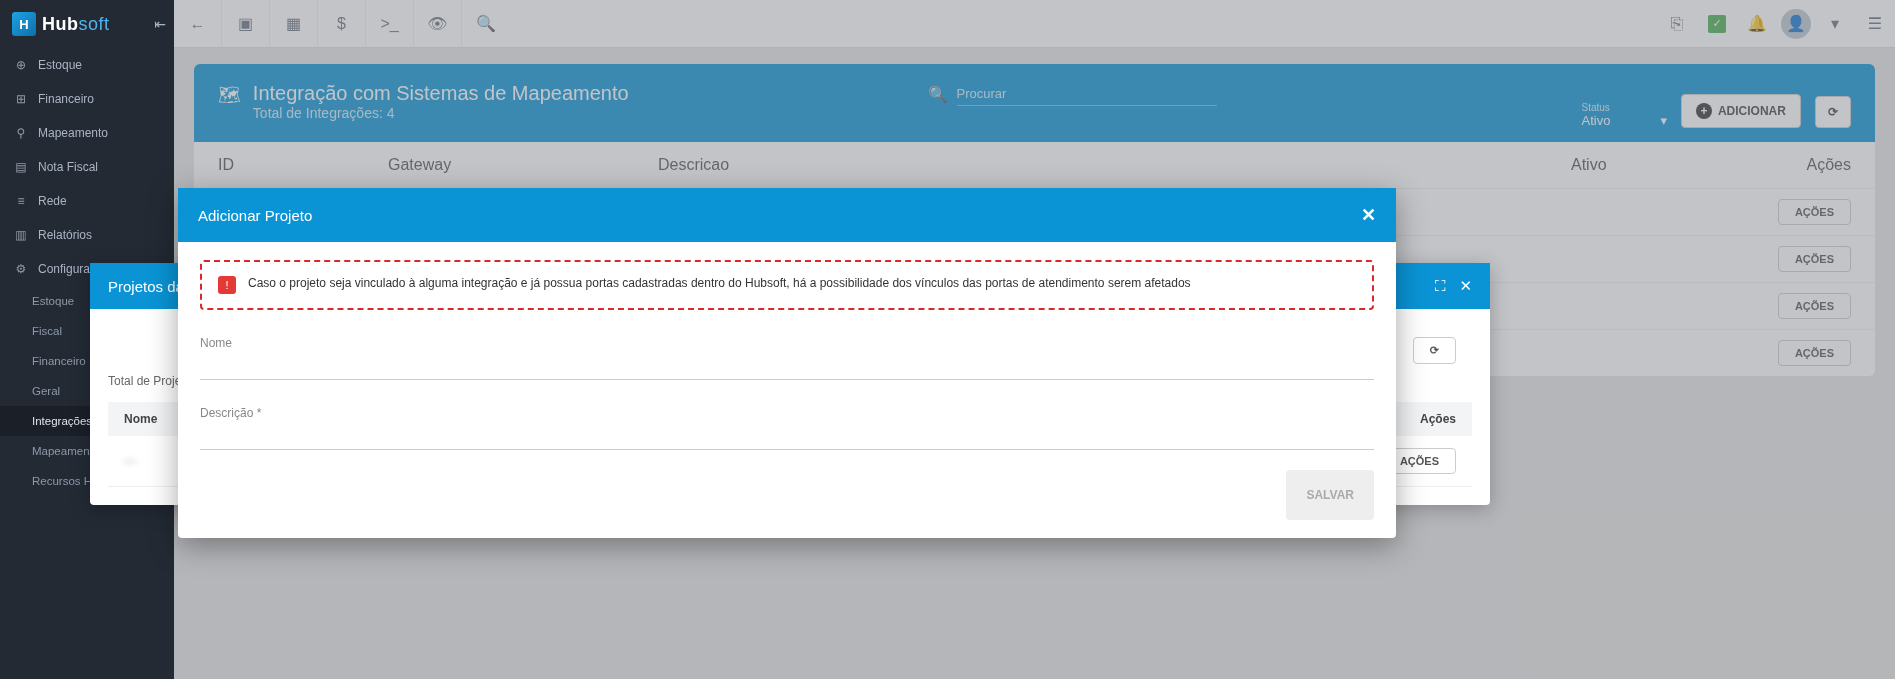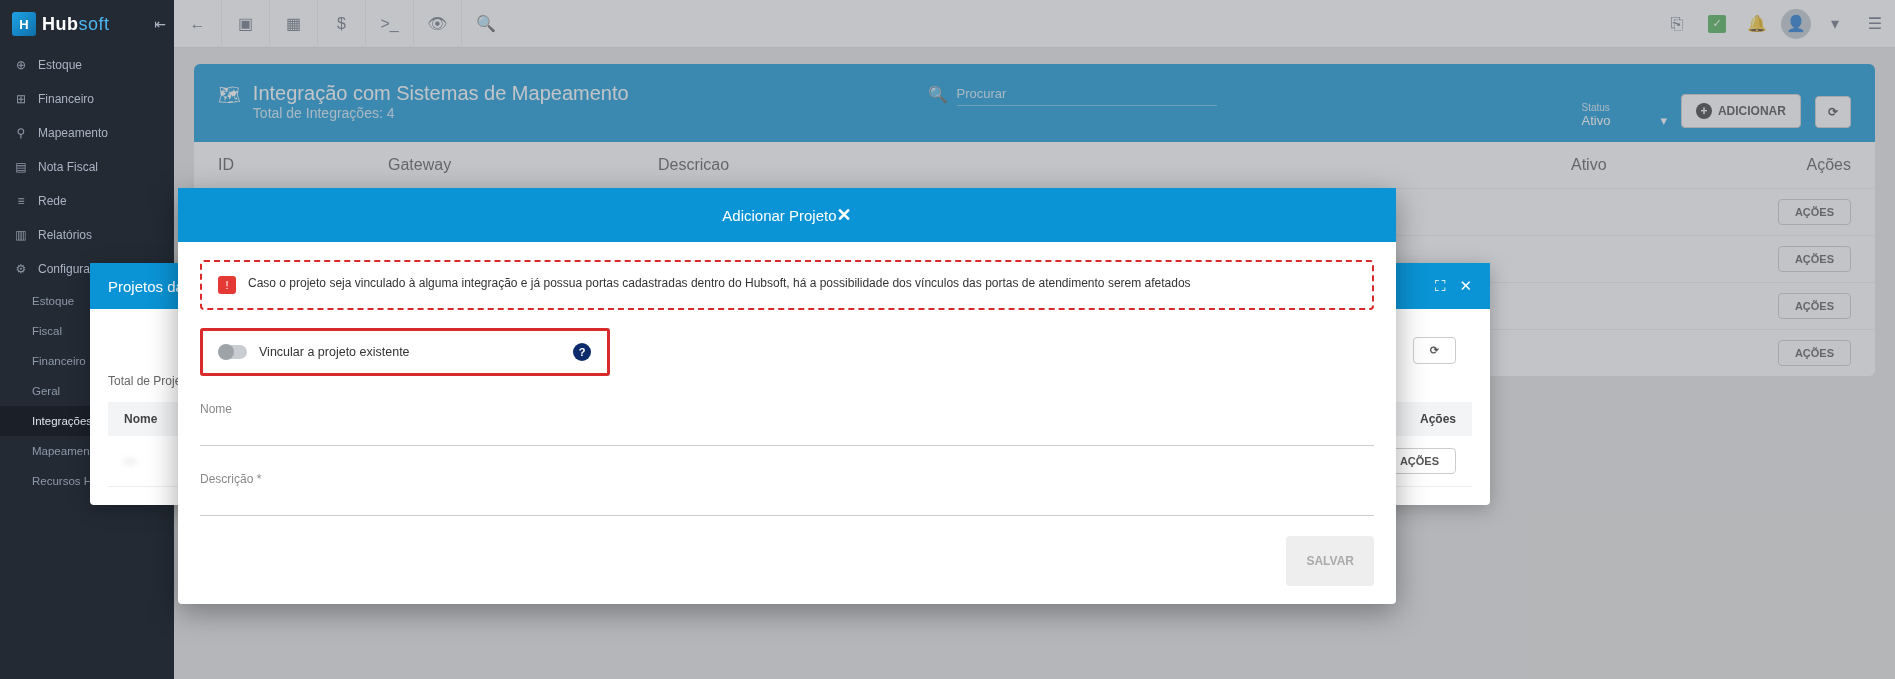--- a/index.html
+++ b/index.html
@@ -64,21 +64,21 @@
 .panel-head-icon { color:#fff; font-size:15px; cursor:pointer; }
 .panel-b-body { padding:18px; }
 .panel-sub { font-size:12px; color:#666; }
 .mini-th { background:#f3f4f6; padding:10px 16px; font-size:12px; font-weight:600; color:#444; margin-top:14px; display:flex; justify-content:space-between;}
 .mini-row { padding:12px 16px; border-bottom:1px solid #eee; display:flex;justify-content:space-between;align-items:center;}
 .blur-cell { filter: blur(3px); color:#888; font-size:12px; }
 .refresh-small-row{ display:flex;justify-content:flex-end;padding:10px 16px; }
 
 
 .modal { position:absolute; left:178px; top:188px; width:1218px; background:#fff; border-radius:4px; box-shadow:0 8px 30px rgba(0,0,0,0.35); }
-.modal-head { background:#0a94d6; padding:16px 20px; display:flex; align-items:center; justify-content:center; }
+.modal-head { background:#0a94d6; padding:16px 20px; display:flex; align-items:center; justify-content:space-between; }
 .modal-title { color:#fff; font-size:15px; font-weight:500; }
 .modal-close { color:#fff; font-size:18px; font-weight:700; cursor:pointer; }
 .modal-body { padding:18px 22px 20px; }
 .alert-box { border:2px dashed #d82a2a; border-radius:4px; padding:14px 16px; display:flex; align-items:flex-start; gap:12px; font-family: 'Courier New', monospace; font-size:12px; color:#333; }
 .alert-icon { width:18px;height:18px;border-radius:3px;background:#e53935;color:#fff;display:flex;align-items:center;justify-content:center;font-size:11px;flex:none; }
 .toggle-box { margin-top:18px; border:3px solid #d82a2a; border-radius:3px; padding:12px 16px; width:410px; display:flex;align-items:center; gap:12px; }
 .toggle { width:28px;height:14px;border-radius:8px;background:#c9ccd1; position:relative; }
 .toggle::after { content:''; position:absolute; width:16px;height:16px;border-radius:50%;background:#9ea3a8; left:-1px; top:-1px; }
 .toggle-label { font-size:12.5px; color:#333; }
 .help-icon { margin-left:auto; width:18px;height:18px;border-radius:50%;background:#0d2b6b;color:#fff;display:flex;align-items:center;justify-content:center;font-size:11px;font-weight:700; }
@@ -238,25 +238,20 @@
 <div class="modal">
   <div class="modal-head">
     <span class="modal-title">Adicionar Projeto</span>
     <span class="modal-close">✕</span>
   </div>
   <div class="modal-body">
     <div class="alert-box">
       <span class="alert-icon">!</span>
       <span>Caso o projeto seja vinculado à alguma integração e já possua portas cadastradas dentro do Hubsoft, há a possibilidade dos vínculos das portas de atendimento serem afetados</span>
     </div>
-    <div class="toggle-box">
-      <div class="toggle"></div>
-      <span class="toggle-label">Vincular a projeto existente</span>
-      <span class="help-icon">?</span>
-    </div>
     <div class="field">
       <label class="field-label">Nome</label>
       <input class="field-input" style="">
     </div>
     <div class="field">
       <label class="field-label req">Descrição</label>
       <input class="field-input" style="">
     </div>
   </div>
   <div class="modal-foot">

